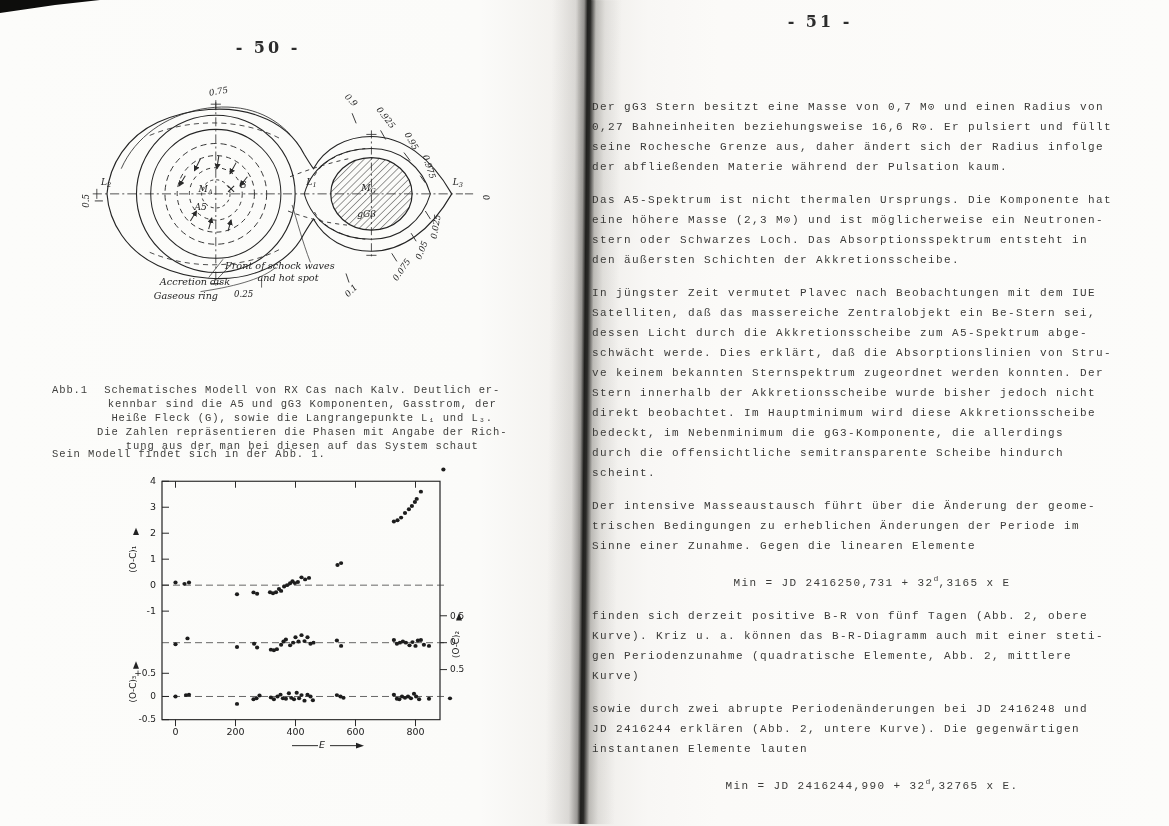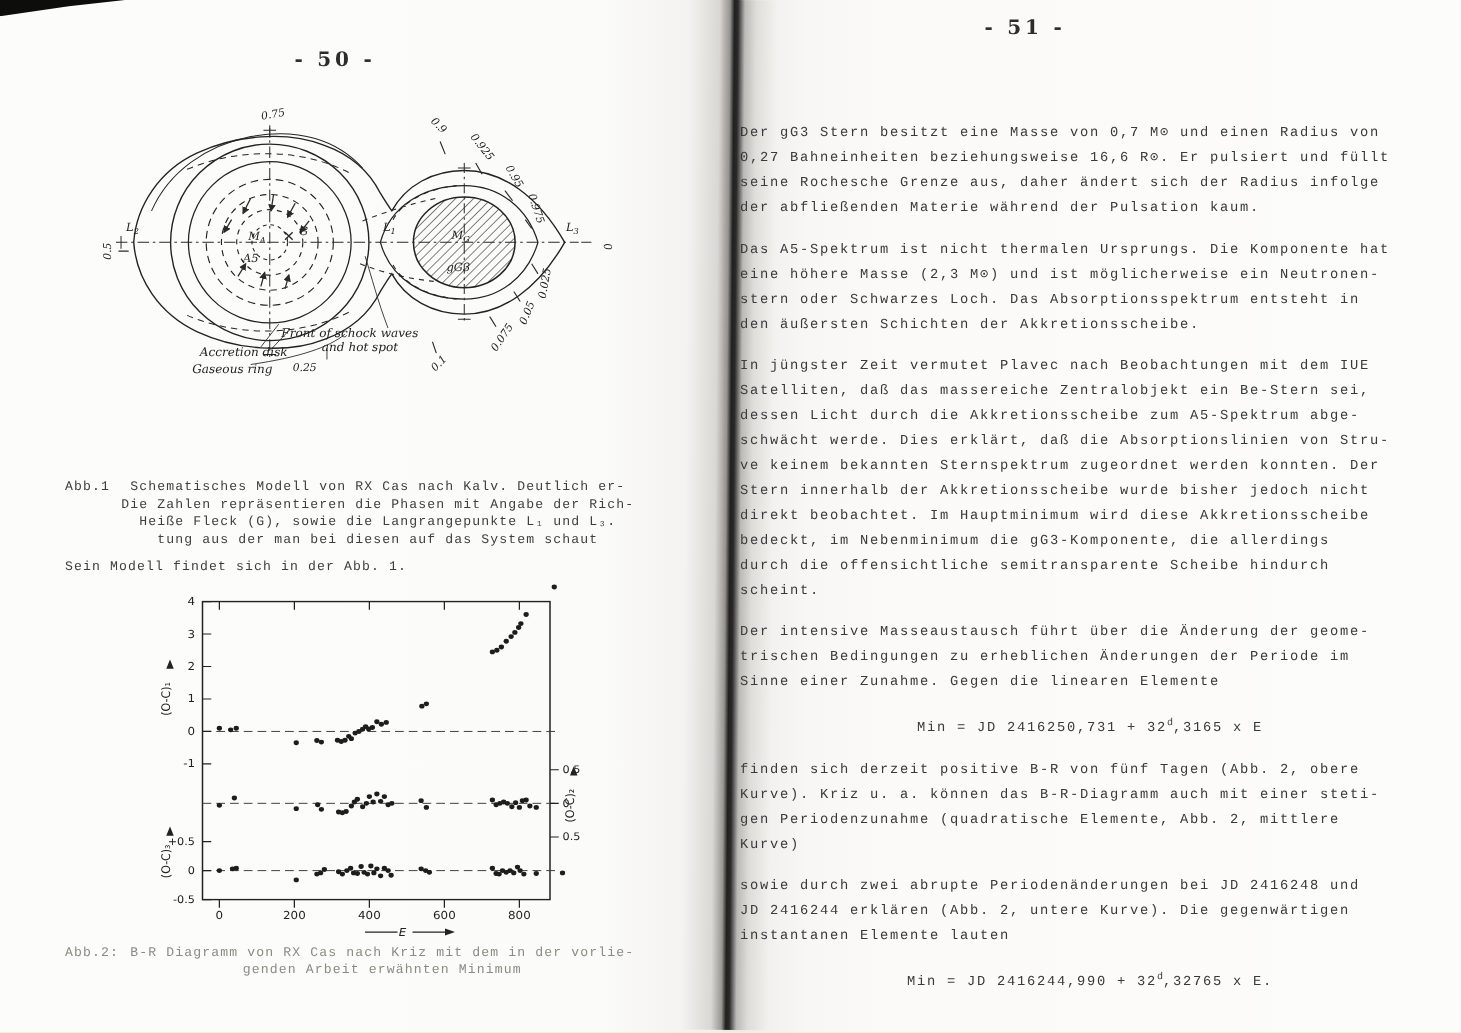--- a/index.html
+++ b/index.html
@@ -163,22 +163,23 @@
     <text class="fig-ann" x="228" y="188" text-anchor="middle">Front of schock waves</text>
     <text class="fig-ann" x="236" y="199" text-anchor="middle">and hot spot</text>
     <text class="fig-ann" x="110" y="203">Accretion disk</text>
     <text class="fig-ann" x="104" y="217">Gaseous ring</text>
   </svg>
 
   <div class="cap" style="left:52px;top:352px;margin-top:31px;">
     <span class="tag">Abb.1</span>
     <div class="cap-lines">
       <div>Schematisches Modell von RX Cas nach Kalv. Deutlich er-</div>
+      <div>kennbar sind die A5 und gG3 Komponenten, Gasstrom, der</div>
+      <div>Heiße Fleck (G), sowie die Langrangepunkte L₁ und L₃.</div>
       <div>Die Zahlen repräsentieren die Phasen mit Angabe der Rich-</div>
-      <div>Heiße Fleck (G), sowie die Langrangepunkte L₁ und L₃.</div>
       <div>tung aus der man bei diesen auf das System schaut</div>
     </div>
   </div>
 
   <div class="note-line" style="left:52px;top:430px;margin-top:18px;">Sein Modell findet sich in der Abb. 1.</div>
 
   <svg id="bd-chart" style="position:absolute;left:122px;top:446px;" width="342" height="308" viewBox="0 0 342 332" preserveAspectRatio="none">
 
     <rect x="40" y="38" width="278" height="257" fill="none" stroke="#222" stroke-width="1.2"></rect>
 
@@ -329,27 +330,20 @@
         <circle cx="286.0" cy="270.0" r="2.1" fill="#1d1d1d"></circle>
         <circle cx="289.0" cy="272.0" r="2.1" fill="#1d1d1d"></circle>
         <circle cx="292.0" cy="267.0" r="2.1" fill="#1d1d1d"></circle>
         <circle cx="294.1" cy="270.0" r="2.1" fill="#1d1d1d"></circle>
         <circle cx="297.1" cy="273.0" r="2.1" fill="#1d1d1d"></circle>
         <circle cx="307.0" cy="272.5" r="2.1" fill="#1d1d1d"></circle>
         <circle cx="328.0" cy="272.0" r="2.1" fill="#1d1d1d"></circle>
       </g>
   </svg>
 
-  <div class="cap cap-faded" style="left:52px;top:757px;line-height:13px;">
-    <span class="tag">Abb.2:</span>
-    <div class="cap-lines">
-      <div>B-R Diagramm von RX Cas nach Kriz mit dem in der vorlie-</div>
-      <div>genden Arbeit erwähnten Minimum</div>
-    </div>
-  </div>
 
   <div class="body-text">
     <p>
       </p>
       <div>Der gG3 Stern besitzt eine Masse von 0,7 M⊙ und einen Radius von</div>
       <div>0,27 Bahneinheiten beziehungsweise 16,6 R⊙. Er pulsiert und füllt</div>
       <div>seine Rochesche Grenze aus, daher ändert sich der Radius infolge</div>
       <div>der abfließenden Materie während der Pulsation kaum.</div>
     <p></p>
     <p>

